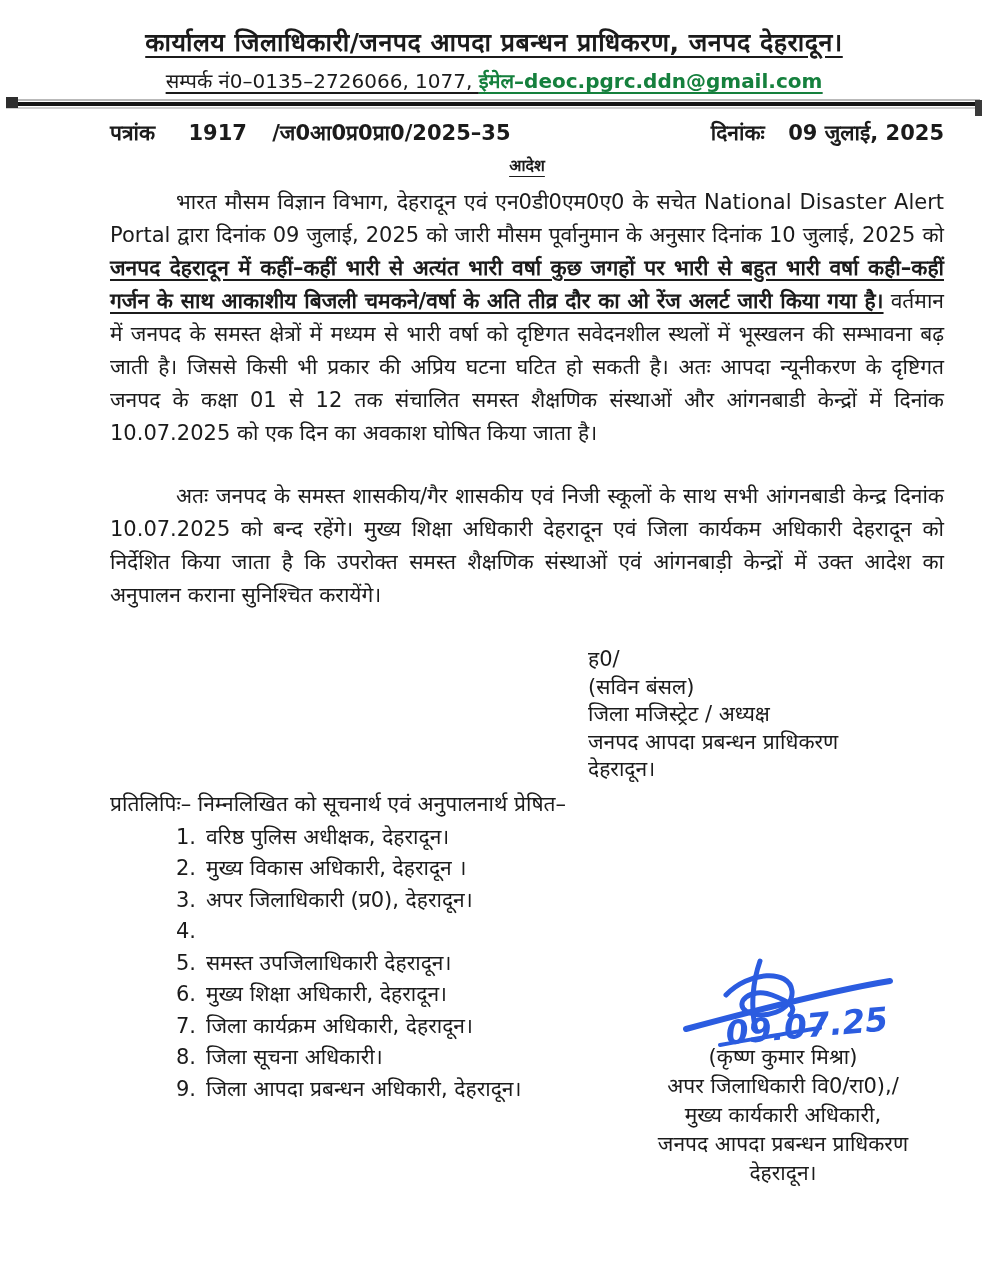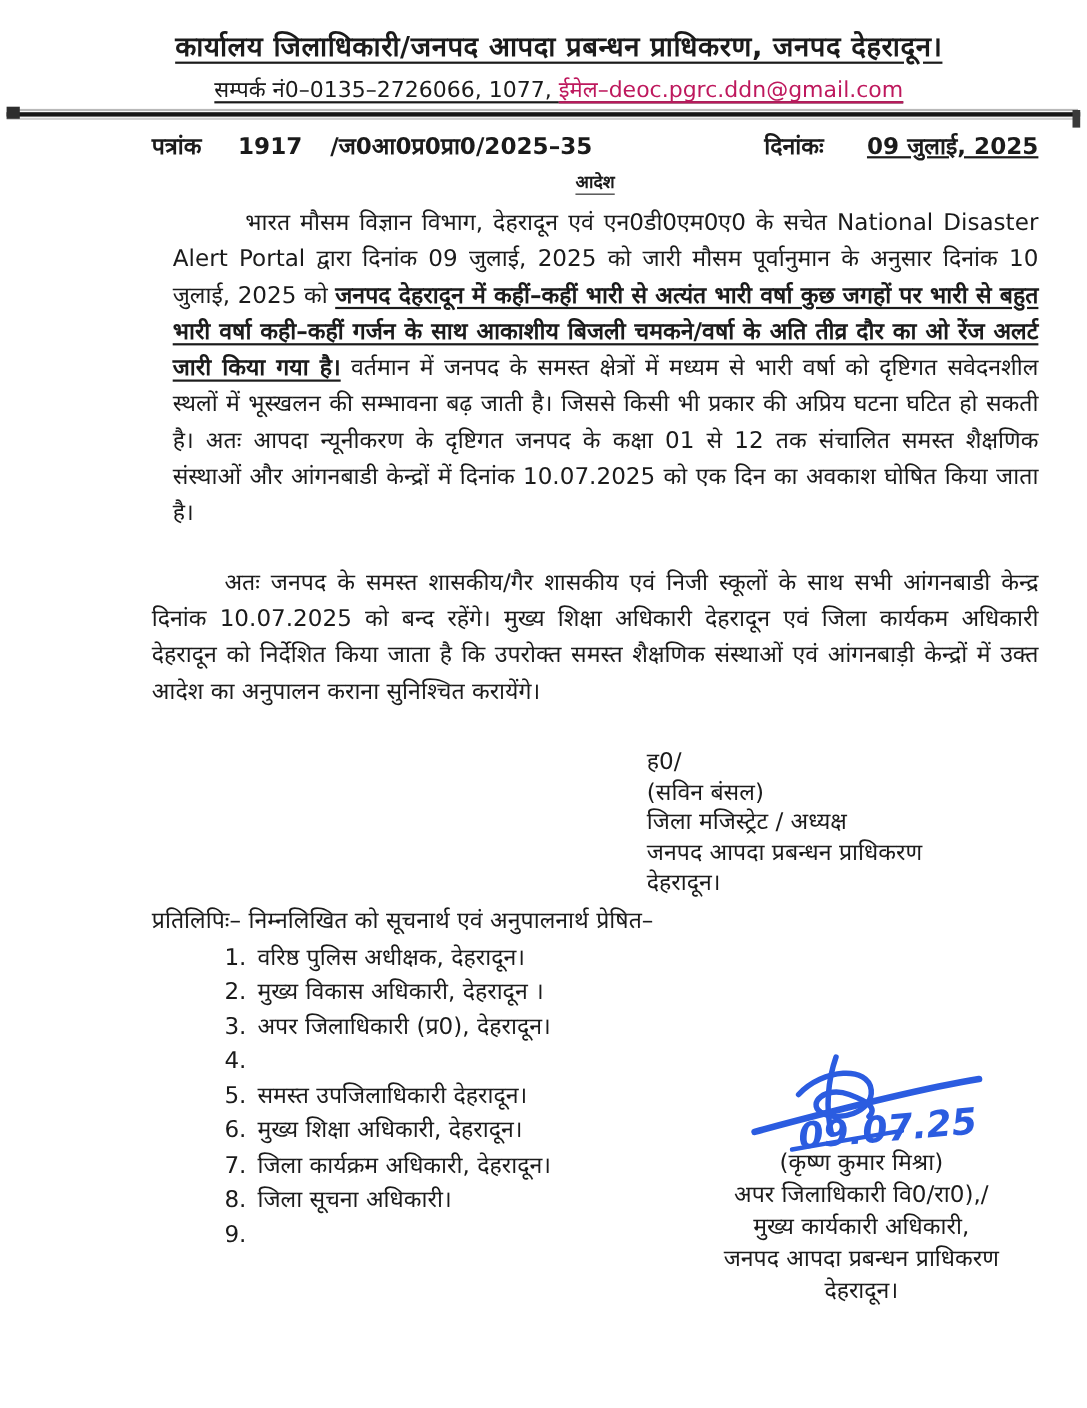--- a/index.html
+++ b/index.html
@@ -6,40 +6,39 @@
   html,body { width:988px; height:1280px; background:#ffffff; }
   body {
     font-family:"DejaVu Sans","Liberation Sans",sans-serif;
     color:#1b1b1b;
     overflow:hidden;
   }
   .page {
     position:relative;
     width:988px; height:1280px;
     background:#ffffff;
-    padding-left:28px;
   }
   
   .header { padding-top:24px; text-align:center; }
   .doc-title {
     display:inline-block;
     font-size:25px; font-weight:bold;
     text-decoration:underline;
     text-underline-offset:5px;
     letter-spacing:0.5px;
   }
   .contact-line {
     margin-top:9px;
     font-size:20px;
     text-decoration:underline;
     text-underline-offset:4px;
   }
   .contact-email {
-    color:#be185d;
-    font-weight:normal;
+    color:#15803d;
+    font-weight:bold;
     text-decoration:underline;
     cursor:pointer;
   }
   
   .rule-band {
     position:absolute; left:6px; right:6px; top:99px; height:13px;
   }
   .rule-grey-top { height:2px; background:#b9b9b9; margin:0 2px; }
   .rule-dark { height:4px; background:#161616; margin:1px 0 0 0; }
   .rule-grey-bot { height:2px; background:#cfcfcf; margin-top:1px; }
@@ -51,36 +50,36 @@
   }
   
   .content { padding:0 44px 0 110px; }
   .ref-line {
     margin-top:24px;
     display:flex; justify-content:space-between; align-items:baseline;
     font-size:21px; font-weight:600;
   }
   .ref-number { margin-left:26px; }
   .ref-suffix { margin-left:18px; }
-  .date-value { margin-left:32px;text-decoration:underline; }
+  .date-value { margin-left:16px; }
   .order-heading {
     margin-top:8px;
     text-align:center;
     font-size:16px; font-weight:bold;
   }
   .order-heading span {
     text-decoration:underline; text-underline-offset:5px;
   }
   .para {
     font-size:21px;
     line-height:33px;
     text-align:justify;
     text-indent:66px;
   }
-  .para1 { margin-top:10px;margin-left:19px; }
+  .para1 { margin-top:10px; }
   .para2 { margin-top:30px; }
   .para u {
     text-underline-offset:4px;
     font-weight:600;
   }
   
   .sig1 {
     margin:34px 36px 0 auto;
     width:320px;
     text-align:left;
@@ -184,20 +183,21 @@
           <div class="copy-item">
             <span class="copy-item-number">7.</span>
             <span>जिला कार्यक्रम अधिकारी, देहरादून।</span>
           </div>
           <div class="copy-item">
             <span class="copy-item-number">8.</span>
             <span>जिला सूचना अधिकारी।</span>
           </div>
           <div class="copy-item">
             <span class="copy-item-number">9.</span>
+            <span>जिला आपदा प्रबन्धन अधिकारी, देहरादून।</span>
           </div>
         </div>
     </div>
 
   </div>
 
   <div class="sig2">
     <svg class="signature-svg" width="230" height="96" viewBox="0 0 230 96">
       <g fill="none" stroke="#2b5ce0" stroke-linecap="round">
         <path d="M92,6 C85,26 82,52 88,76" stroke-width="5"></path>

